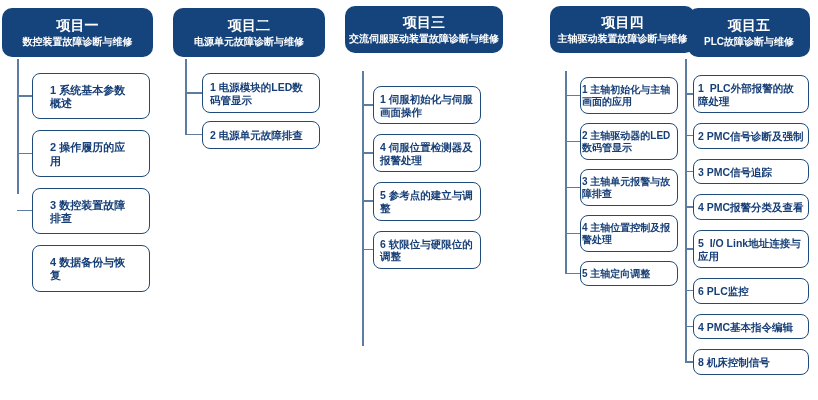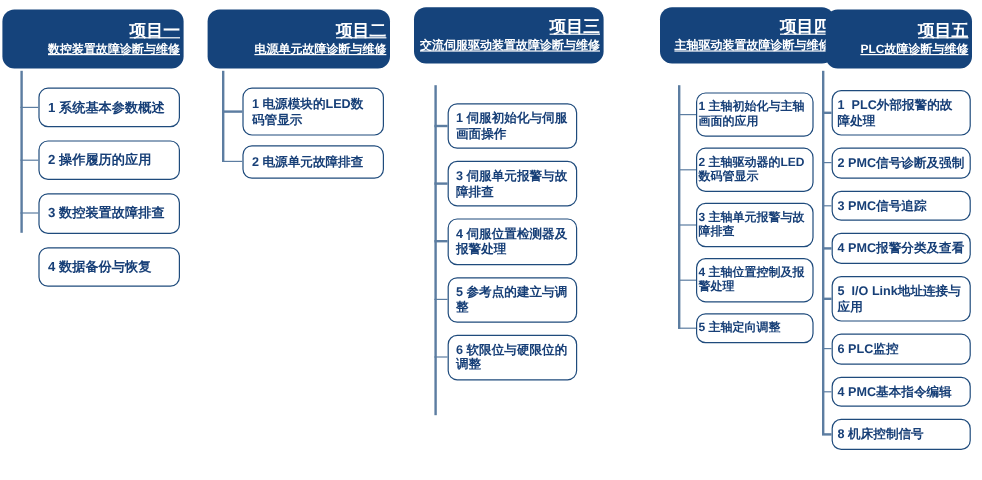--- a/index.html
+++ b/index.html
@@ -10,42 +10,42 @@
   }
   .column { position:absolute; top:0; height:400px; }
   .col-1 { left:2px;   width:151px; }
   .col-2 { left:173px; width:152px; }
   .col-3 { left:345px; width:158px; }
   .col-4 { left:550px; width:145px; }
   .col-5 { left:684px; width:126px; }
 
   .header {
     background:var(--header-bg,#15437b); color:var(--header-text,#ffffff);
-    border-radius:10px; text-align:right; padding:8px 3px 9px; margin-top:8px;text-decoration:underline;
+    border-radius:10px; text-align:center; padding:8px 3px 9px; margin-top:8px;
   }
   .col-3 .header, .col-4 .header { margin-top:6px; padding:7px 3px 8px; }
   .col-5 .header { margin-left:4px; width:122px; }
   .title { display:block; font-size:14px; font-weight:bold; line-height:1.35; }
   .subtitle { display:block; font-size:10px; font-weight:bold; line-height:1.3; }
 
   .items { position:absolute; }
   .col-1 .items { top:73px; left:30px; width:118px; }
   .col-2 .items { top:73px; left:29px; width:118px; }
   .col-3 .items { top:86px; left:28px; width:108px; }
   .col-4 .items { top:77px; left:30px; width:98px;  }
   .col-5 .items { top:75px; left:9px;  width:116px; }
 
   .item {
     position:relative; background:#ffffff;
     border:1.5px solid var(--box-border,#1f4b7c); border-radius:8px;
     color:var(--box-text,#173f77); font-weight:bold;
     font-size:10.5px; line-height:1.2; white-space:pre-wrap;
     padding:6px 6px 5px; margin-bottom:10px;
   }
-  .col-1 .item { font-size:11px; padding:10px 7px 8px; margin-bottom:11px; }
+  .col-1 .item { font-size:11px; padding:10px 17px 8px; margin-bottom:11px; }
   .col-2 .item { padding:7px 7px 6px; margin-bottom:8px; }
   .col-3 .item { padding:6px 6px 5px; }
   .col-4 .item { font-size:10px; padding:6px 1px 5px; margin-bottom:9px; }
   .col-5 .item { padding:6px 4px 5px; }
 
   .item::before {
     content:""; position:absolute; top:calc(50% - 1px);
     height:1.5px; background:var(--connector,#5c7da1);
   }
   .col-1 .item::before { left:-16.5px; width:15px; }
@@ -94,21 +94,20 @@
   </div>
 
   <div class="column col-3">
     <div class="header">
       <span class="title">项目三</span>
       <span class="subtitle">交流伺服驱动装置故障诊断与维修</span>
     </div>
     <div class="vline" style="top: 71px; height: 275px;"></div>
     <div class="items">
         <div class="item">1 伺服初始化与伺服画面操作</div>
-        <div class="item">3 伺服单元报警与故障排查</div>
         <div class="item">4 伺服位置检测器及报警处理</div>
         <div class="item">5 参考点的建立与调整</div>
         <div class="item">6 软限位与硬限位的调整</div>
       </div>
   </div>
 
   <div class="column col-4">
     <div class="header">
       <span class="title">项目四</span>
       <span class="subtitle">主轴驱动装置故障诊断与维修</span>

